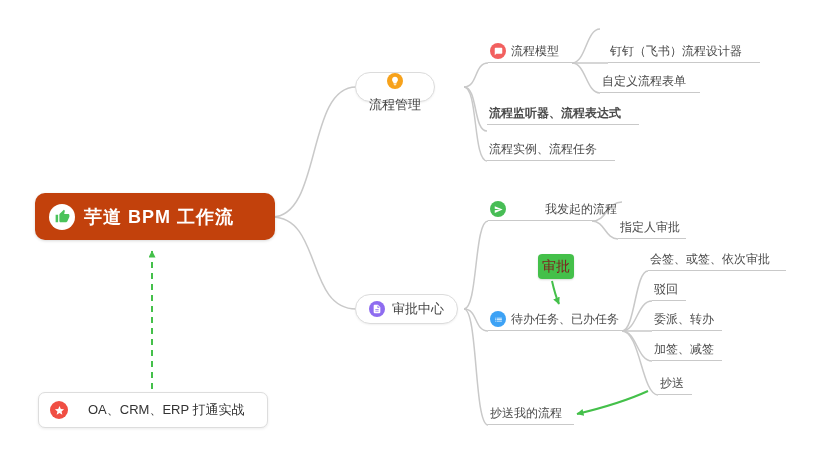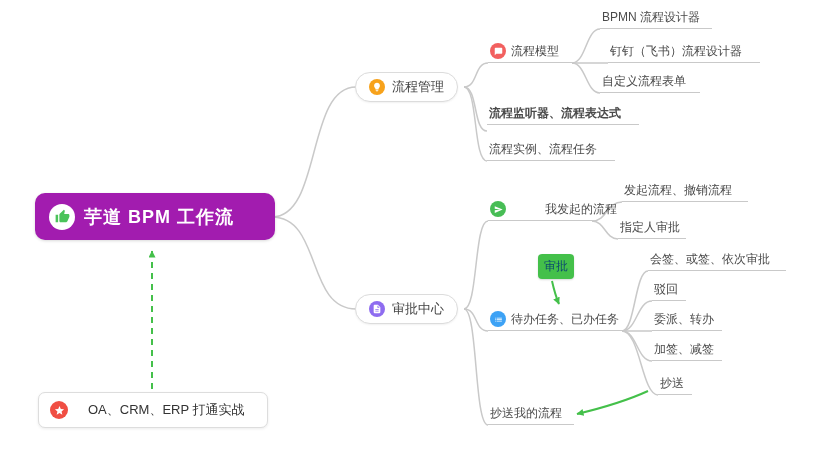--- a/index.html
+++ b/index.html
@@ -9,21 +9,21 @@
     width: 814px; height: 453px;
     background: #ffffff;
     font-family: "Liberation Sans", "DejaVu Sans", sans-serif;
     overflow: hidden;
   }
   svg.wires { position:absolute; left:0; top:0; width:814px; height:453px; }
 
   
   .root-node {
     position:absolute; left:35px; top:193px; width:240px; height:47px;
-    background:#a21caf; border-radius:10px;
+    background:#c2410c; border-radius:10px;
     display:flex; align-items:center; gap:9px; padding:0 14px;
     box-shadow:0 1px 3px rgba(0,0,0,.15);
   }
   .root-node .badge-circle {
     width:26px; height:26px; border-radius:50%; background:#ffffff;
     display:flex; align-items:center; justify-content:center; flex:0 0 auto;
   }
   .root-node .label { color:#ffffff; font-size:18px; font-weight:bold; white-space:nowrap; letter-spacing:1px; }
 
   
@@ -50,21 +50,21 @@
   }
   .icon-circle svg { display:block; }
 
   
   .tag-badge {
     position:absolute; left:538px; top:254px; width:36px; height:25px;
     background:#44c04a; border-radius:4px;
     display:flex; align-items:center; justify-content:center;
     box-shadow:0 1px 2px rgba(0,0,0,.15);
   }
-  .tag-badge .label { color:#0c4a6e; font-size:12px; }
+  .tag-badge .label { color:#7f1d1d; font-size:14px; }
 
   
   .note-box {
     position:absolute; left:38px; top:392px; width:230px; height:36px;
     background:#ffffff; border:1px solid #ddd; border-radius:7px;
     display:flex; align-items:center; gap:20px; padding:0 11px;
     box-shadow:0 1px 3px rgba(0,0,0,.08);
   }
   .note-box .label { font-size:13px; color:#333; white-space:nowrap; }
 </style>
@@ -115,21 +115,21 @@
 
   <div class="root-node">
     <span class="badge-circle">
       <svg width="15" height="15" viewBox="0 0 24 24">
           <path fill="#4bc35a" d="M1 21h4V9H1v12zm22-11c0-1.1-.9-2-2-2h-6.31l.95-4.57.03-.32c0-.41-.17-.79-.44-1.06L14.17 1 7.58 7.59C7.22 7.95 7 8.45 7 9v10c0 1.1.9 2 2 2h9c.83 0 1.54-.5 1.84-1.22l3.02-7.05c.09-.23.14-.47.14-.73v-2z"></path>
         </svg>
     </span>
     <span class="label">芋道 BPM 工作流</span>
   </div>
 
-  <div class="branch-box" style="left:355px; top:72px;">
+  <div class="branch-box" style="left:355px; top:72px;flex-direction:column;">
     <span class="icon-circle" style="background:#f7a21b;">
       <svg width="10" height="10" viewBox="0 0 24 24">
           <path fill="#fff" d="M9 21c0 .55.45 1 1 1h4c.55 0 1-.45 1-1v-1H9v1zm3-19C8.14 2 5 5.14 5 9c0 2.38 1.19 4.47 3 5.74V17c0 .55.45 1 1 1h6c.55 0 1-.45 1-1v-2.26c1.81-1.27 3-3.36 3-5.74 0-3.86-3.14-7-7-7z"></path>
         </svg>
     </span>
     <span class="label">流程管理</span>
   </div>
 
   <div class="branch-box" style="left:355px; top:294px;">
     <span class="icon-circle" style="background:#8e6cf0;">
@@ -142,23 +142,20 @@
 
   <div class="leaf" style="left:488px; top:42px; width:84px;">
     <span class="icon-circle" style="background:#f2605f;">
       <svg width="9" height="9" viewBox="0 0 24 24">
           <path fill="#fff" d="M20 2H4c-1.1 0-2 .9-2 2v18l4-4h14c1.1 0 2-.9 2-2V4c0-1.1-.9-2-2-2z"></path>
         </svg>
     </span>
     <span class="label">流程模型</span>
   </div>
 
-  <div class="leaf" style="left:600px; top:8px; width:112px;">
-    <span class="label">BPMN 流程设计器</span>
-  </div>
 
   <div class="leaf" style="left:608px; top:42px; width:152px;align-items:flex-end;">
     <span class="label">钉钉（飞书）流程设计器</span>
   </div>
 
   <div class="leaf" style="left:600px; top:72px; width:100px;">
     <span class="label">自定义流程表单</span>
   </div>
 
   <div class="leaf" style="left:487px; top:104px; width:152px;font-weight:bold;">
@@ -171,23 +168,20 @@
 
   <div class="leaf" style="left:488px; top:200px; width:104px;gap:39px;">
     <span class="icon-circle" style="background:#47bd55;">
       <svg width="9" height="9" viewBox="0 0 24 24">
           <path fill="#fff" d="M2.01 21L23 12 2.01 3 2 10l15 2-15 2z"></path>
         </svg>
     </span>
     <span class="label">我发起的流程</span>
   </div>
 
-  <div class="leaf" style="left:622px; top:181px; width:126px;">
-    <span class="label">发起流程、撤销流程</span>
-  </div>
 
   <div class="leaf" style="left:618px; top:218px; width:68px;">
     <span class="label">指定人审批</span>
   </div>
 
   <div class="tag-badge">
     <span class="label">审批</span>
   </div>
 
   <div class="leaf" style="left:488px; top:310px; width:134px;">

